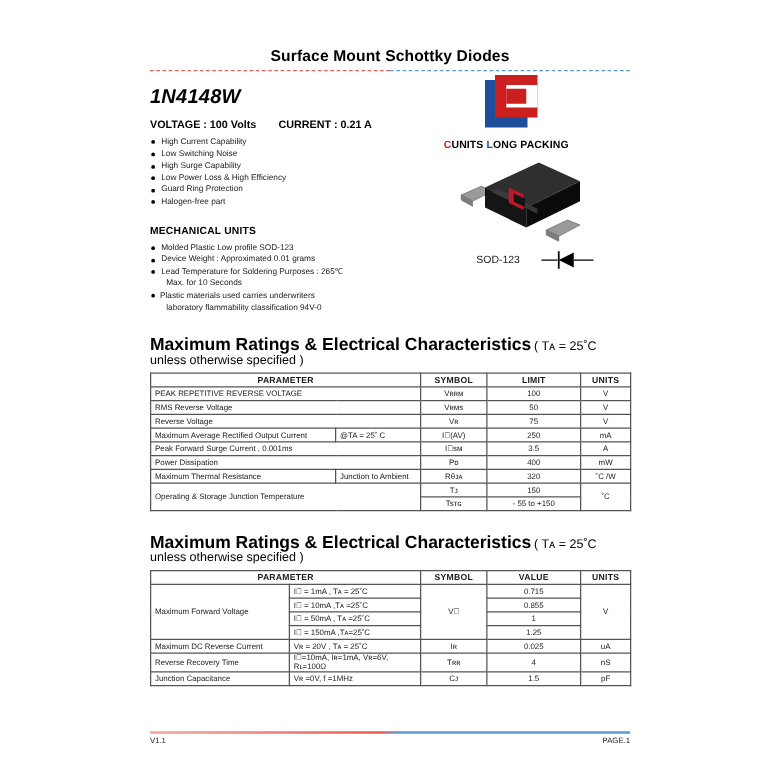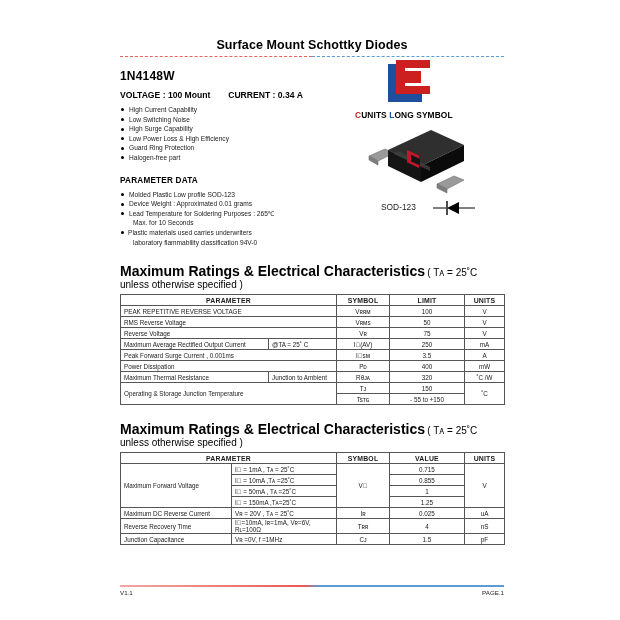--- a/index.html
+++ b/index.html
@@ -52,23 +52,24 @@
   .rule-blue {
     flex: 1 1 50%;
     border-top: 1.6px dashed #5b9bd5;
   }
 
   
   .part-block {
     margin-top: 10px;
   }
   .part-no {
-    font-size: 12px;
+    font-size: 16px;
     font-weight: bold;
     letter-spacing: 0.2px;
+    font-style: italic;
   }
   .part-spec {
     font-size: 8.6px;
     font-weight: bold;
     margin-top: 7px;
   }
   .part-spec .sep { display: inline-block; width: 13px; }
 
   
   .sec-head {
@@ -234,36 +235,36 @@
 
     <div class="doc-title">Surface Mount Schottky Diodes</div>
     <div class="rule-wrap">
       <div class="rule-red"></div>
       <div class="rule-blue"></div>
     </div>
 
     <div class="part-block">
       <div class="part-no">1N4148W</div>
       <div class="part-spec">
-        <span>VOLTAGE : 100 Mount</span>
+        <span>VOLTAGE : 100 Volts</span>
         <span class="sep"></span>
-        <span>CURRENT : 0.34 A</span>
+        <span>CURRENT : 0.21 A</span>
       </div>
     </div>
 
     <ul class="bullets">
       <li class="dot">High Current Capability</li>
       <li class="dot">Low Switching Noise</li>
       <li class="dot">High Surge Capability</li>
       <li class="dot">Low Power Loss &amp; High Efficiency</li>
       <li class="dot">Guard Ring Protection</li>
       <li class="dot">Halogen-free part</li>
     </ul>
 
-    <div class="sec-head">PARAMETER DATA</div>
+    <div class="sec-head">MECHANICAL UNITS</div>
     <ul class="bullets">
       <li class="dot">Molded Plastic Low profile SOD-123</li>
       <li class="dot">Device Weight : Approximated 0.01 grams</li>
       <li class="dot">Lead Temperature for Soldering Purposes :  265℃</li>
       <li class="cont">Max. for 10 Seconds</li>
       <li class="dot tight">Plastic materials used carries underwriters</li>
       <li class="cont">laboratory flammability classification 94V-0</li>
     </ul>
 
     <div class="table-head">
@@ -412,21 +413,21 @@
 
   <div class="art">
 
     <div class="logo-mark">
       <div class="logo-blue"></div>
       <div class="logo-red"></div>
       <div class="logo-notch"></div>
       <div class="logo-notch2"></div>
     </div>
 
-    <div class="logo-text"><span class="hl">C</span><span>UNITS </span><span class="hl2">L</span><span>ONG SYMBOL</span></div>
+    <div class="logo-text"><span class="hl">C</span><span>UNITS </span><span class="hl2">L</span><span>ONG PACKING</span></div>
 
     <div class="pkg">
       <svg width="125" height="70" viewBox="0 0 125 70">
 
         <polygon points="6,26 22,19 31,23 15,31" fill="#9a9a9a" stroke="#6f6f6f" stroke-width="0.6"></polygon>
         <polygon points="6,26 15,31 15,35 6,30" fill="#7d7d7d" stroke="#6f6f6f" stroke-width="0.6"></polygon>
 
         <polygon points="74,54 91,46 101,50 84,59" fill="#9a9a9a" stroke="#6f6f6f" stroke-width="0.6"></polygon>
         <polygon points="74,54 84,59 84,63 74,58" fill="#7d7d7d" stroke="#6f6f6f" stroke-width="0.6"></polygon>
 

